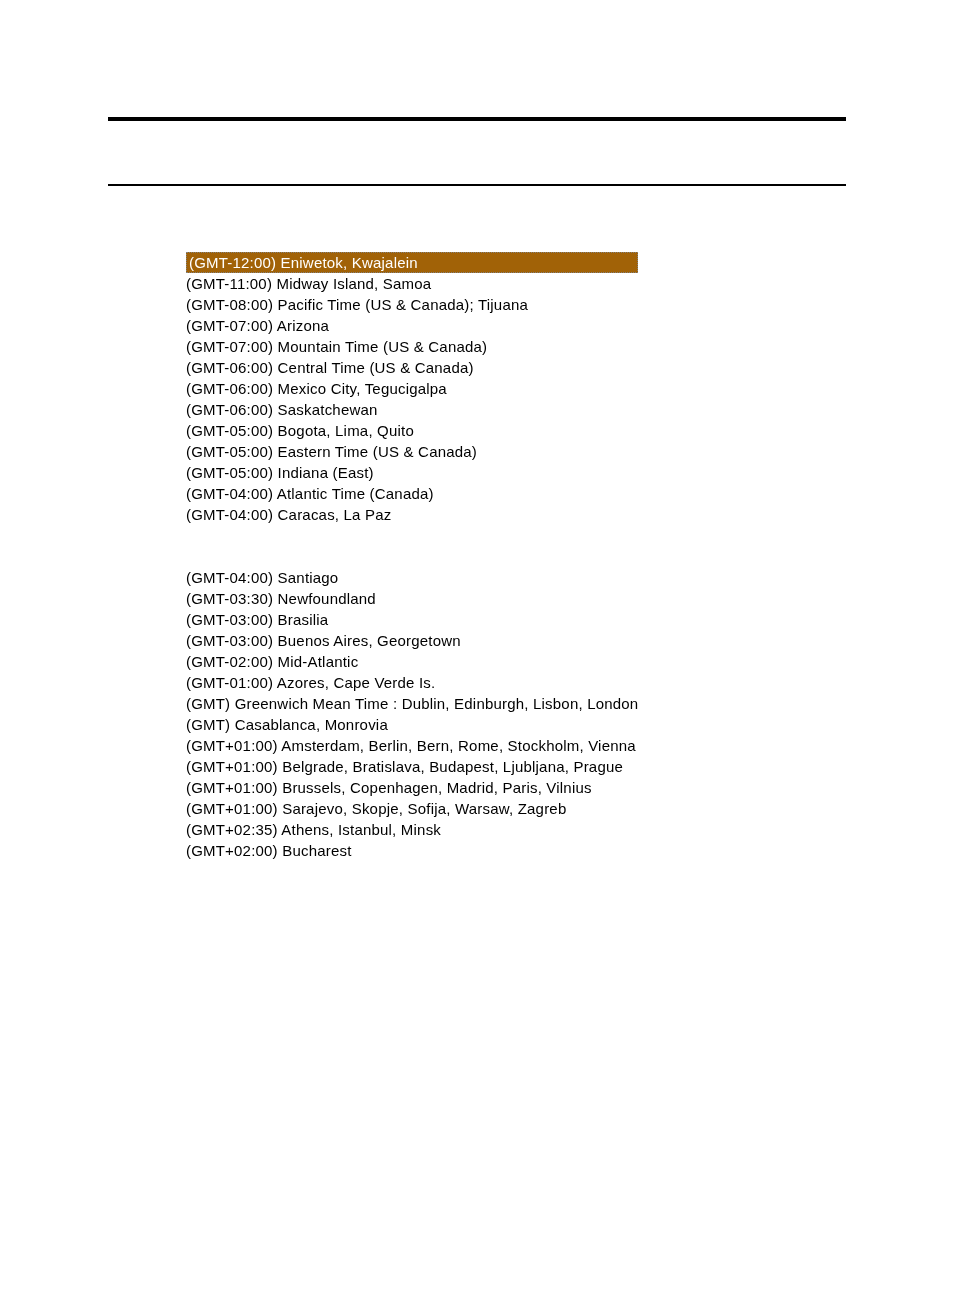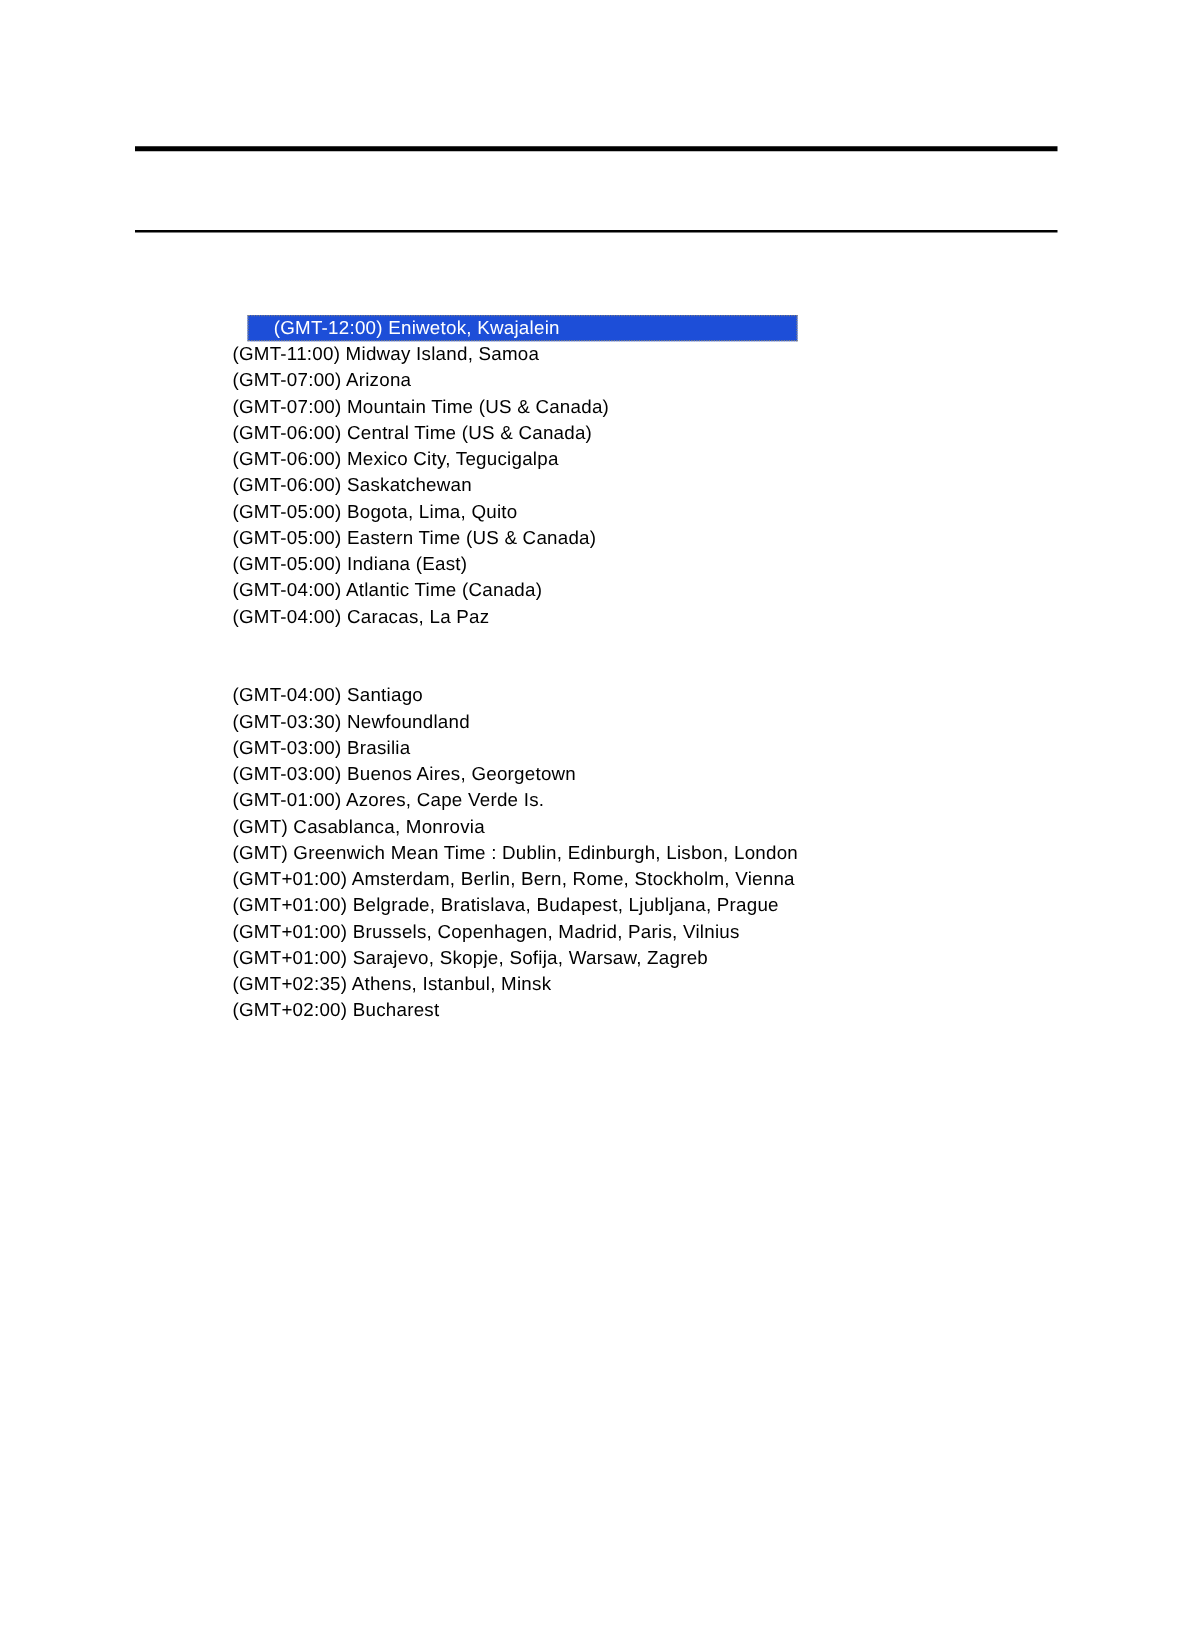--- a/index.html
+++ b/index.html
@@ -39,63 +39,64 @@
     .tz-item {
       display: block;
       line-height: 21px;
       font-size: 15px;
       text-align: left;
       white-space: nowrap;
       letter-spacing: 0.2px;
       cursor: default;
     }
     .tz-item.selected {
-      background: #1d4ed8;
+      background: #a16207;
       color: #ffffff;
-      padding-left: 20px;
+      padding-left: 2px;
       padding-right: 60px;
       border: 1px dotted #808080;
       line-height: 19px;
-      margin-left: 12px;
     }
     .gap {
       height: 42px;
     }
   </style>
 </head>
 <body>
 
 <div class="page-wrapper">
   <hr class="rule-thick">
   <hr class="rule-thin">
 
   <div class="list-container">
     <div class="tz-list">
       <span class="tz-item selected">(GMT-12:00) Eniwetok, Kwajalein</span>
       <span class="tz-item">(GMT-11:00) Midway Island, Samoa</span>
+      <span class="tz-item">(GMT-08:00) Pacific Time (US &amp; Canada); Tijuana</span>
       <span class="tz-item">(GMT-07:00) Arizona</span>
       <span class="tz-item">(GMT-07:00) Mountain Time (US &amp; Canada)</span>
       <span class="tz-item">(GMT-06:00) Central Time (US &amp; Canada)</span>
       <span class="tz-item">(GMT-06:00) Mexico City, Tegucigalpa</span>
       <span class="tz-item">(GMT-06:00) Saskatchewan</span>
       <span class="tz-item">(GMT-05:00) Bogota, Lima, Quito</span>
       <span class="tz-item">(GMT-05:00) Eastern Time (US &amp; Canada)</span>
       <span class="tz-item">(GMT-05:00) Indiana (East)</span>
       <span class="tz-item">(GMT-04:00) Atlantic Time (Canada)</span>
       <span class="tz-item">(GMT-04:00) Caracas, La Paz</span>
 
       <div class="gap"></div>
 
       <span class="tz-item">(GMT-04:00) Santiago</span>
       <span class="tz-item">(GMT-03:30) Newfoundland</span>
       <span class="tz-item">(GMT-03:00) Brasilia</span>
       <span class="tz-item">(GMT-03:00) Buenos Aires, Georgetown</span>
+      <span class="tz-item">(GMT-02:00) Mid-Atlantic</span>
       <span class="tz-item">(GMT-01:00) Azores, Cape Verde Is.</span>
+      <span class="tz-item">(GMT) Greenwich Mean Time : Dublin, Edinburgh, Lisbon, London</span>
       <span class="tz-item">(GMT) Casablanca, Monrovia</span>
-      <span class="tz-item">(GMT) Greenwich Mean Time : Dublin, Edinburgh, Lisbon, London</span>
       <span class="tz-item">(GMT+01:00) Amsterdam, Berlin, Bern, Rome, Stockholm, Vienna</span>
       <span class="tz-item">(GMT+01:00) Belgrade, Bratislava, Budapest, Ljubljana, Prague</span>
       <span class="tz-item">(GMT+01:00) Brussels, Copenhagen, Madrid, Paris, Vilnius</span>
       <span class="tz-item">(GMT+01:00) Sarajevo, Skopje, Sofija, Warsaw, Zagreb</span>
       <span class="tz-item">(GMT+02:35) Athens, Istanbul, Minsk</span>
       <span class="tz-item">(GMT+02:00) Bucharest</span>
     </div>
   </div>
 </div>
 

